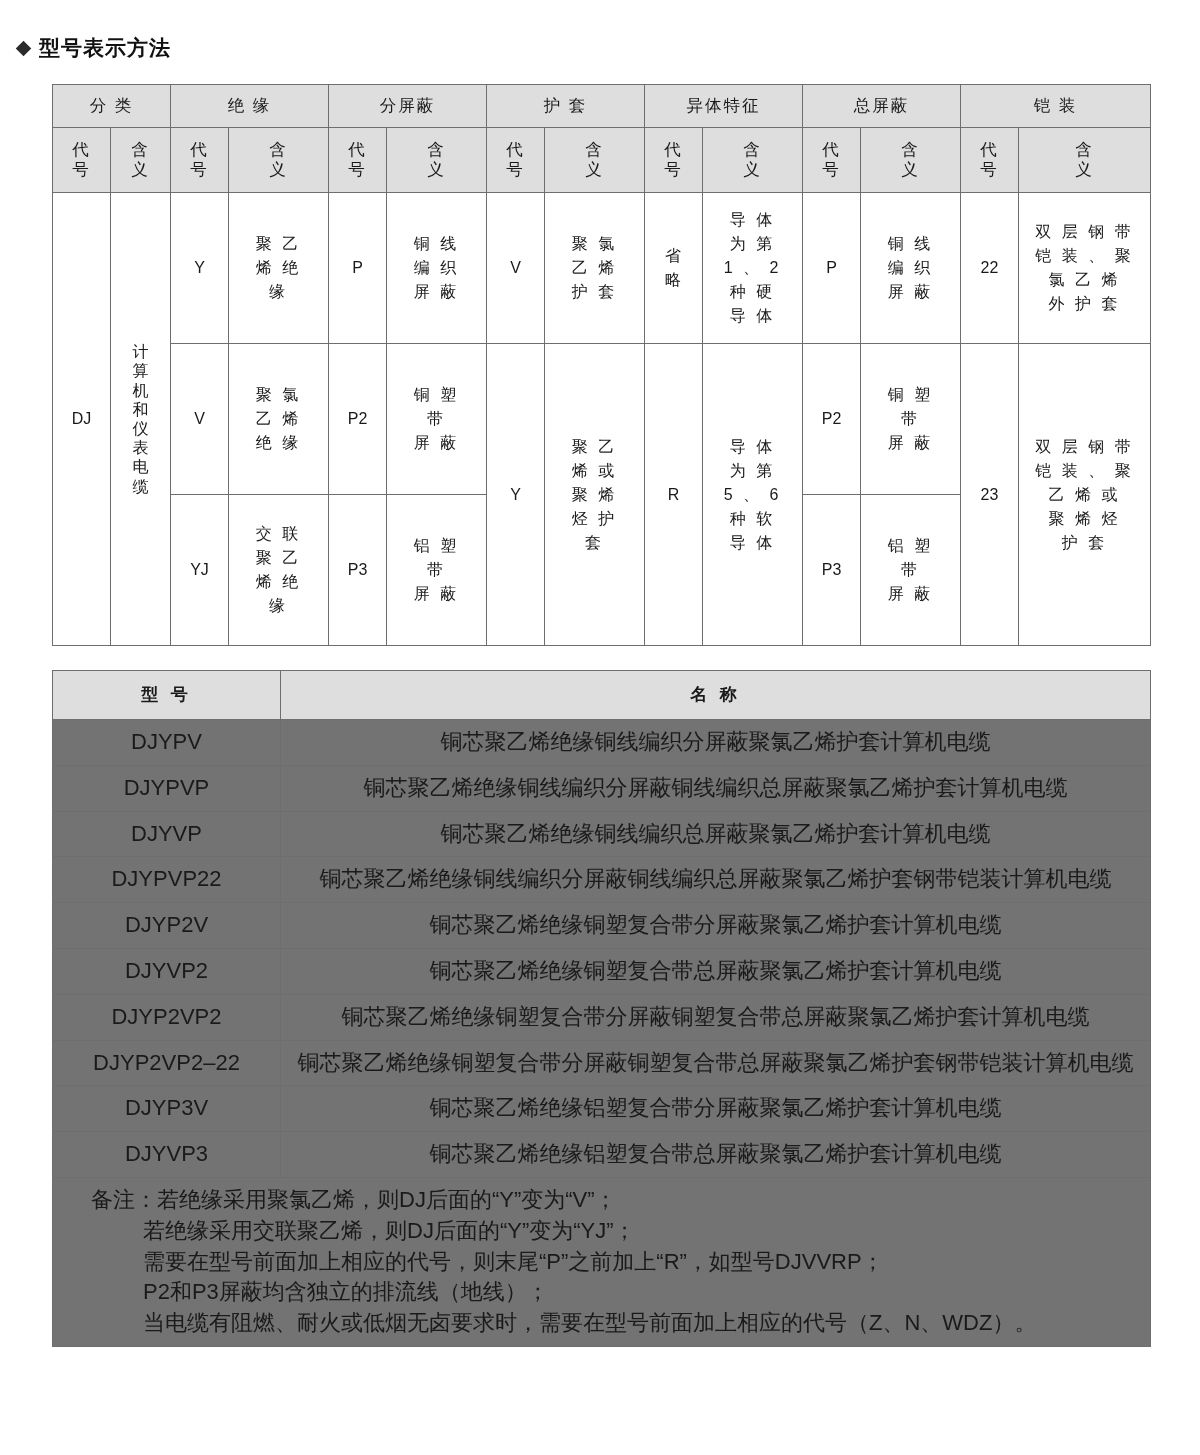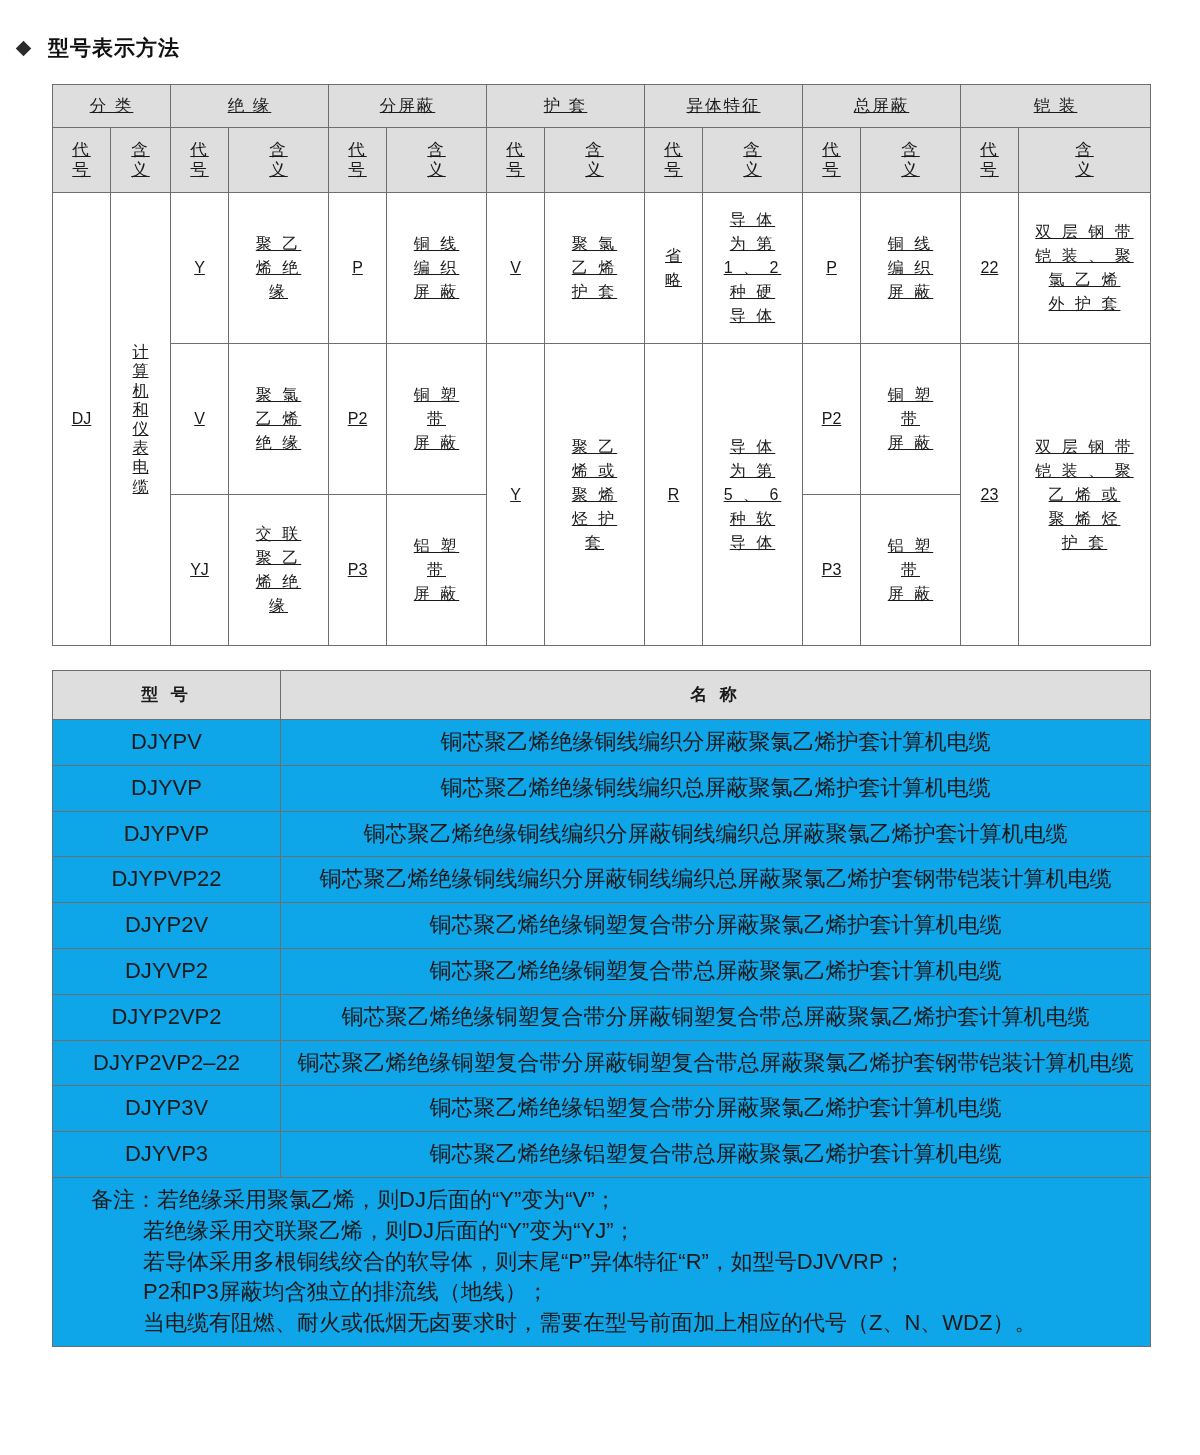--- a/index.html
+++ b/index.html
@@ -18,21 +18,21 @@
     position: relative;
     width: 1200px;
     padding: 0;
     box-sizing: border-box;
   }
 
   
   .section-heading {
     display: flex;
     align-items: center;
-    gap: 19px;
+    gap: 10px;
     margin: 18px;
     padding: 0;
   }
   .heading-1 { margin-top: 34px; margin-left: 18px; }
   .heading-2 { margin-top: 40px; margin-left: 18px; }
   .diamond {
     width: 11px;
     height: 11px;
     background: #2b2b2b;
     transform: rotate(45deg);
@@ -42,21 +42,20 @@
     font-size: 21px;
     font-weight: bold;
     letter-spacing: 1px;
     color: #111;
   }
 
   
   .t1-wrap {
     margin: 22px 0 0 52px;
     width: 1098px;
-    text-decoration: underline;
   }
   table.code-table {
     border-collapse: collapse;
     width: 1098px;
     table-layout: fixed;
     background: #fff;
   }
   table.code-table td,
   table.code-table th {
     border: 1px solid #6e6e6e;
@@ -89,21 +88,21 @@
 
   
   .t2-wrap {
     margin: 24px 0 0 52px;
     width: 1098px;
   }
   table.model-table {
     border-collapse: collapse;
     width: 1098px;
     table-layout: fixed;
-    background: #0ea5e9;
+    background: #737373;
   }
   table.model-table td {
     border: 1px solid #6e6e6e;
     font-size: 22px;
     vertical-align: middle;
     padding: 7px 6px;
     line-height: 1.4;
   }
   table.model-table thead td {
     background: #dedede;
@@ -382,26 +381,26 @@
           <td>型 号</td>
           <td>名 称</td>
         </tr>
       </thead>
       <tbody>
         <tr>
           <td class="model-col">DJYPV</td>
           <td class="name-col">铜芯聚乙烯绝缘铜线编织分屏蔽聚氯乙烯护套计算机电缆</td>
         </tr>
         <tr>
+          <td class="model-col">DJYPVP</td>
+          <td class="name-col">铜芯聚乙烯绝缘铜线编织分屏蔽铜线编织总屏蔽聚氯乙烯护套计算机电缆</td>
+        </tr>
+        <tr>
           <td class="model-col">DJYVP</td>
           <td class="name-col">铜芯聚乙烯绝缘铜线编织总屏蔽聚氯乙烯护套计算机电缆</td>
-        </tr>
-        <tr>
-          <td class="model-col">DJYPVP</td>
-          <td class="name-col">铜芯聚乙烯绝缘铜线编织分屏蔽铜线编织总屏蔽聚氯乙烯护套计算机电缆</td>
         </tr>
         <tr>
           <td class="model-col">DJYPVP22</td>
           <td class="name-col">铜芯聚乙烯绝缘铜线编织分屏蔽铜线编织总屏蔽聚氯乙烯护套钢带铠装计算机电缆</td>
         </tr>
         <tr>
           <td class="model-col">DJYP2V</td>
           <td class="name-col">铜芯聚乙烯绝缘铜塑复合带分屏蔽聚氯乙烯护套计算机电缆</td>
         </tr>
         <tr>
@@ -421,21 +420,21 @@
           <td class="name-col">铜芯聚乙烯绝缘铝塑复合带分屏蔽聚氯乙烯护套计算机电缆</td>
         </tr>
         <tr>
           <td class="model-col">DJYVP3</td>
           <td class="name-col">铜芯聚乙烯绝缘铝塑复合带总屏蔽聚氯乙烯护套计算机电缆</td>
         </tr>
         <tr>
           <td class="note-cell" colspan="2">
             <div class="note-line note-label"><span>备注：</span><span>若绝缘采用聚氯乙烯，则DJ后面的“Y”变为“V”；</span></div>
             <div class="note-line note-indent">若绝缘采用交联聚乙烯，则DJ后面的“Y”变为“YJ”；</div>
-            <div class="note-line note-indent">若导体采用多根铜线绞合的软导体，则末尾“P”异体特征“R”，如型号DJVVRP；</div>
+            <div class="note-line note-indent">需要在型号前面加上相应的代号，则末尾“P”之前加上“R”，如型号DJVVRP；</div>
             <div class="note-line note-indent">P2和P3屏蔽均含独立的排流线（地线）；</div>
             <div class="note-line note-indent">当电缆有阻燃、耐火或低烟无卤要求时，需要在型号前面加上相应的代号（Z、N、WDZ）。</div>
           </td>
         </tr>
       </tbody>
     </table>
   </div>
 
 </div>
 

